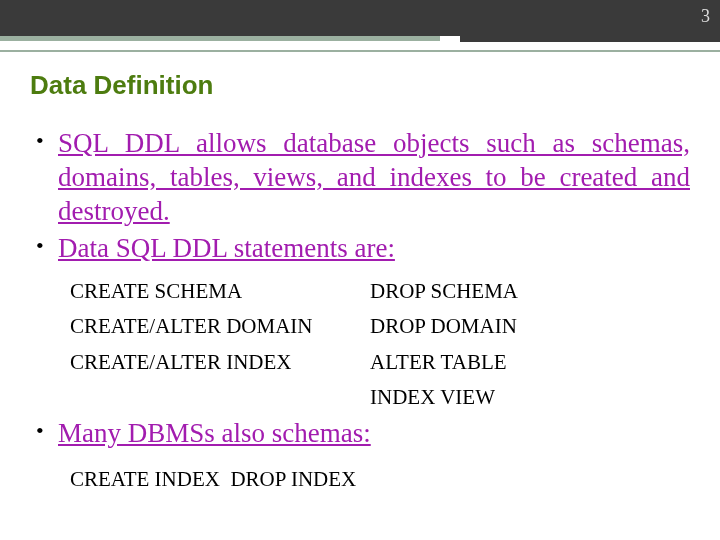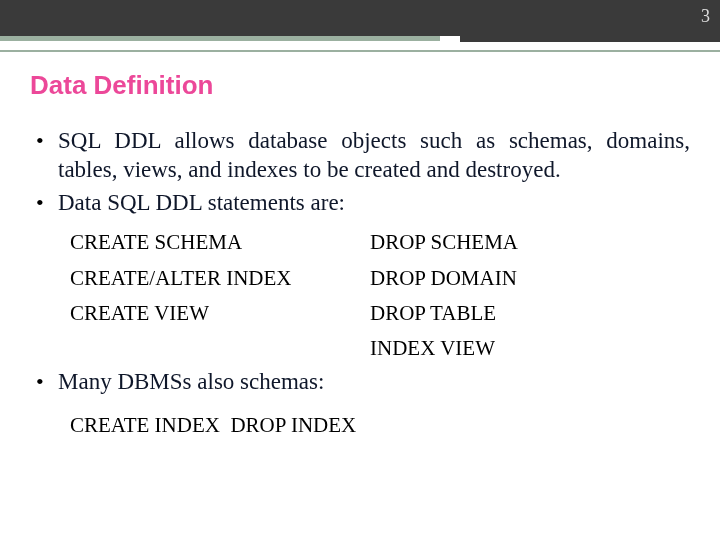--- a/index.html
+++ b/index.html
@@ -52,34 +52,35 @@
     background: #9bb0a0;
     margin-top: 6px;
   }
   .content {
     padding: 18px 30px 0 30px;
   }
   .title {
     font-family: Verdana, Geneva, sans-serif;
     font-weight: 700;
     font-size: 26px;
-    color: #ec4899;
+    color: #4d7c0f;
     margin-bottom: 26px;
   }
   ul.bullets {
     list-style: none;
     padding-left: 28px;
   }
   ul.bullets > li {
     position: relative;
-    font-size: 23px;
+    font-size: 27px;
     line-height: 1.25;
-    color: #0f172a;
+    color: #a21caf;
     margin-bottom: 4px;
     text-align: justify;
+    text-decoration: underline;
   }
   ul.bullets > li::before {
     content: "•";
     position: absolute;
     left: -22px;
     top: 0;
     color: #000;
     font-size: 22px;
   }
   .two-col {
@@ -122,27 +123,27 @@
   <div class="title">Data Definition</div>
 
   <ul class="bullets">
     <li>SQL DDL allows database objects such as schemas, domains, tables, views, and indexes to be created and destroyed.</li>
     <li>Data SQL DDL statements are:</li>
   </ul>
 
   <div class="two-col">
     <div class="col">
       <div>CREATE SCHEMA</div>
+      <div>CREATE/ALTER DOMAIN</div>
       <div>CREATE/ALTER INDEX</div>
-      <div>CREATE VIEW</div>
     </div>
     <div class="col">
       <div>DROP SCHEMA</div>
       <div>DROP DOMAIN</div>
-      <div>DROP TABLE</div>
+      <div>ALTER TABLE</div>
       <div>INDEX VIEW</div>
     </div>
   </div>
 
   <ul class="bullets">
     <li>Many DBMSs also schemas:</li>
   </ul>
 
   <div class="single-row">CREATE INDEX&nbsp;&nbsp;DROP INDEX</div>
 </div>

